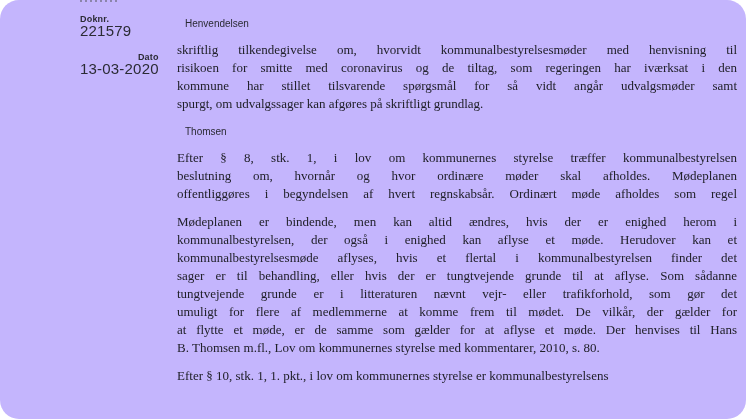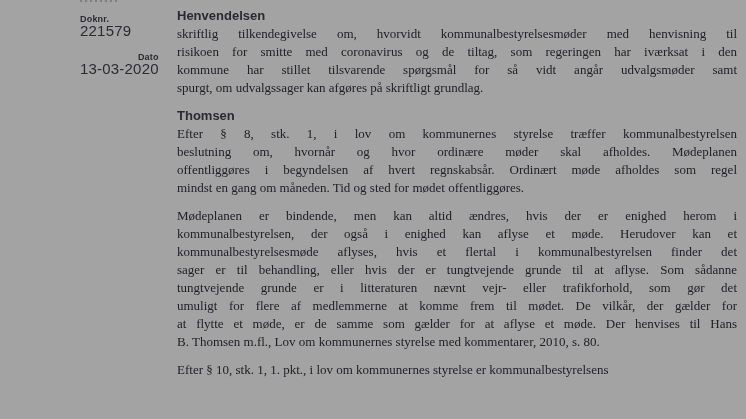--- a/index.html
+++ b/index.html
@@ -7,21 +7,22 @@
     width: 746px;
     height: 419px;
     background: #ffffff;
     overflow: hidden;
     position: relative;
     font-family: "Liberation Serif", "DejaVu Serif", serif;
   }
   .page {
     position: absolute;
     inset: 0;
-    background: #a3a3a3;
+    background: #c4b5fd;
+    border-radius: 19px;
   }
 
   
   .sidebar {
     position: absolute;
     left: 80px;
     top: 0;
     width: 90px;
   }
   .remnant {
@@ -57,25 +58,25 @@
     position: absolute;
     left: 177px;
     top: 7px;
     width: 560px;
     color: #21212a;
     font-size: 13px;
     line-height: 18px;
   }
   .heading {
     font-family: "Liberation Sans", "DejaVu Sans", sans-serif;
-    font-weight: bold;
-    font-size: 13px;
+    font-weight: normal;
+    font-size: 10px;
     line-height: 18px;
     color: #2a2a33;
-    margin: 0;
+    margin: 8px;
   }
   .para { margin: 0 0 10px 0; }
   .line {
     text-align: justify;
     text-align-last: justify;
     white-space: normal;
   }
   .line.last { text-align-last: left; }
 </style>
 </head>
@@ -101,21 +102,20 @@
         <div class="line">skriftlig tilkendegivelse om, hvorvidt kommunalbestyrelsesmøder med henvisning til</div>
         <div class="line">risikoen for smitte med coronavirus og de tiltag, som regeringen har iværksat i den</div>
         <div class="line">kommune har stillet tilsvarende spørgsmål for så vidt angår udvalgsmøder samt</div>
         <div class="line last">spurgt, om udvalgssager kan afgøres på skriftligt grundlag.</div>
       </div>
       <div class="heading">Thomsen</div>
       <div class="para">
         <div class="line">Efter § 8, stk. 1, i lov om kommunernes styrelse træffer kommunalbestyrelsen</div>
         <div class="line">beslutning om, hvornår og hvor ordinære møder skal afholdes. Mødeplanen</div>
         <div class="line">offentliggøres i begyndelsen af hvert regnskabsår. Ordinært møde afholdes som regel</div>
-        <div class="line last">mindst en gang om måneden. Tid og sted for mødet offentliggøres.</div>
       </div>
       <div class="para">
         <div class="line">Mødeplanen er bindende, men kan altid ændres, hvis der er enighed herom i</div>
         <div class="line">kommunalbestyrelsen, der også i enighed kan aflyse et møde. Herudover kan et</div>
         <div class="line">kommunalbestyrelsesmøde aflyses, hvis et flertal i kommunalbestyrelsen finder det</div>
         <div class="line">sager er til behandling, eller hvis der er tungtvejende grunde til at aflyse. Som sådanne</div>
         <div class="line">tungtvejende grunde er i litteraturen nævnt vejr- eller trafikforhold, som gør det</div>
         <div class="line">umuligt for flere af medlemmerne at komme frem til mødet. De vilkår, der gælder for</div>
         <div class="line">at flytte et møde, er de samme som gælder for at aflyse et møde. Der henvises til Hans</div>
         <div class="line last">B. Thomsen m.fl., Lov om kommunernes styrelse med kommentarer, 2010, s. 80.</div>

